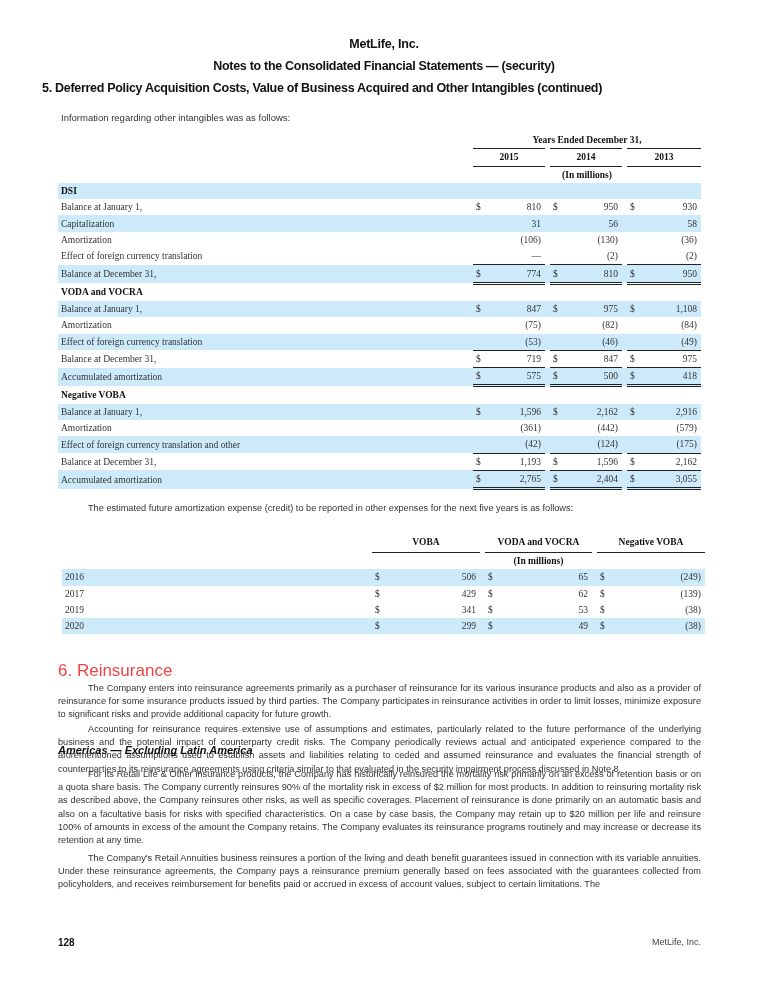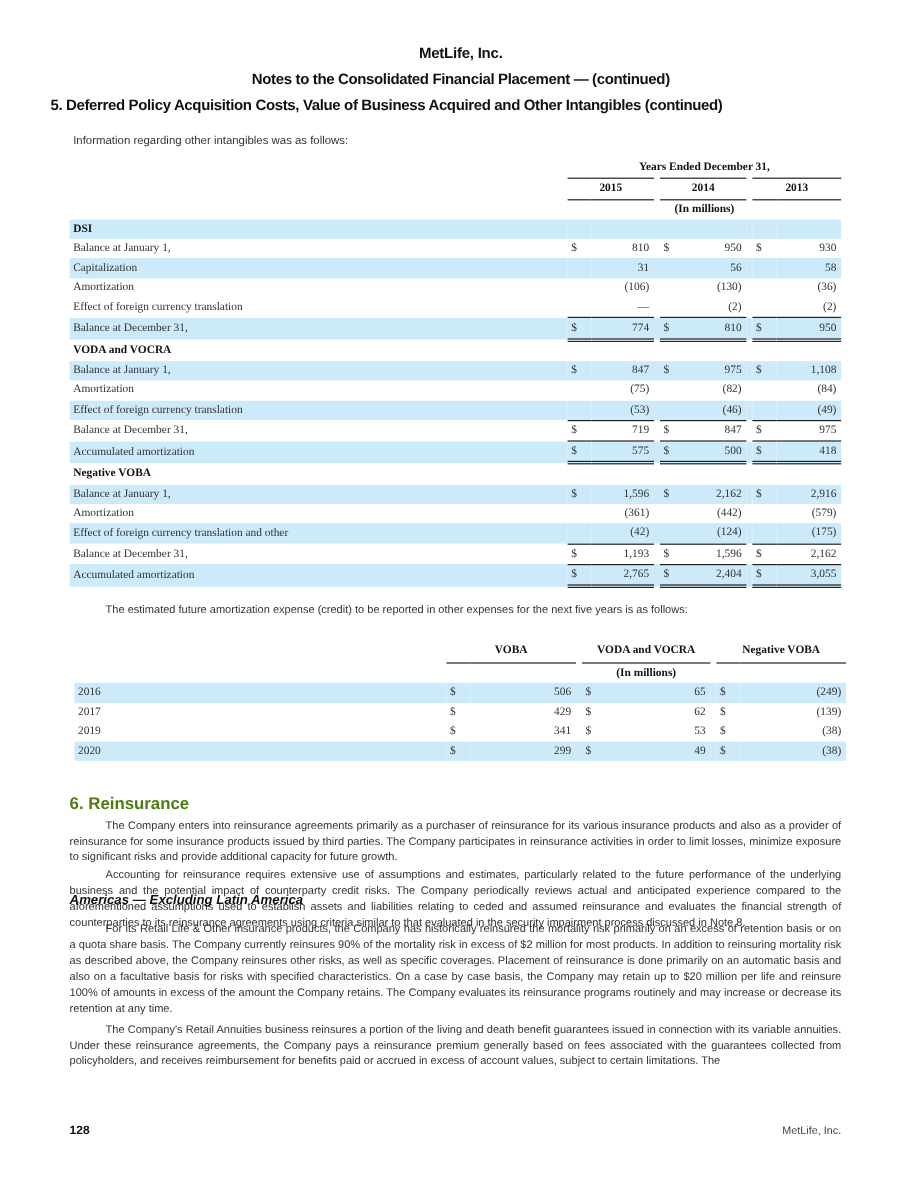--- a/index.html
+++ b/index.html
@@ -18,31 +18,31 @@
   .lbl { padding-left: 3px !important; }
   .cur { text-align: left; padding-left: 3px !important; }
   .num { text-align: right; padding-right: 4px !important; }
   .gap { width: 5px; }
   .hdr { font-weight: bold; font-size: 9.5px; color: #111; text-align: center; }
   .sechdr { font-weight: bold; color: #111; }
 
   #t1 { top: 132px; left: 58px; width: 643px; }
   #t2 { top: 532px; left: 62px; width: 643px; }
 
-  .h6 { position: absolute; top: 661px; left: 58px; font-size: 14px; font-weight: bold; color: #4d7c0f; }
+  .h6 { position: absolute; top: 661px; left: 58px; font-size: 17px; font-weight: normal; color: #ef4444; }
   .para { position: absolute; left: 58px; width: 643px; font-size: 9.2px; line-height: 13.2px; color: #333; text-align: justify; text-indent: 30px; margin: 0; }
   .sub { position: absolute; top: 744px; left: 58px; font-size: 11px; font-weight: bold; font-style: italic; color: #111; }
   .pgnum { position: absolute; top: 937px; left: 58px; font-size: 10px; font-weight: bold; color: #111; }
   .pgfoot { position: absolute; top: 937px; left: 620px; width: 81px; text-align: right; font-size: 9px; color: #444; }
 </style>
 </head>
 <body>
 
 <div class="title1">MetLife, Inc.</div>
-<div class="title2">Notes to the Consolidated Financial Placement — (continued)</div>
+<div class="title2">Notes to the Consolidated Financial Statements — (security)</div>
 <div class="sec5">5. Deferred Policy Acquisition Costs, Value of Business Acquired and Other Intangibles (continued)</div>
 <div class="intro">Information regarding other intangibles was as follows:</div>
 
 <table class="fin" id="t1">
   <colgroup>
     <col style="width:415px">
     <col style="width:20px">
       <col style="width:52px">
       <col class="gap">
     <col style="width:20px">

